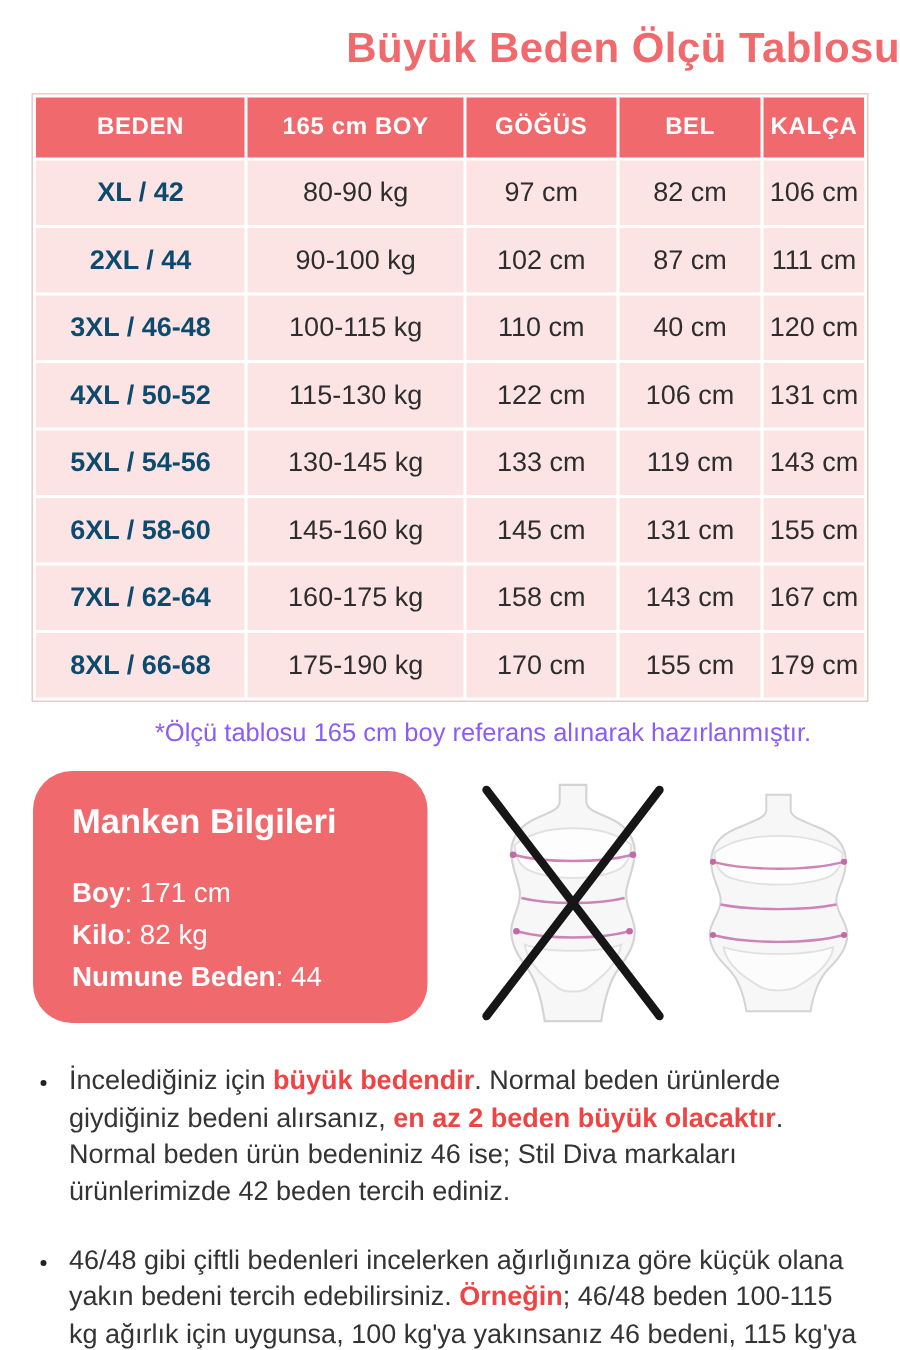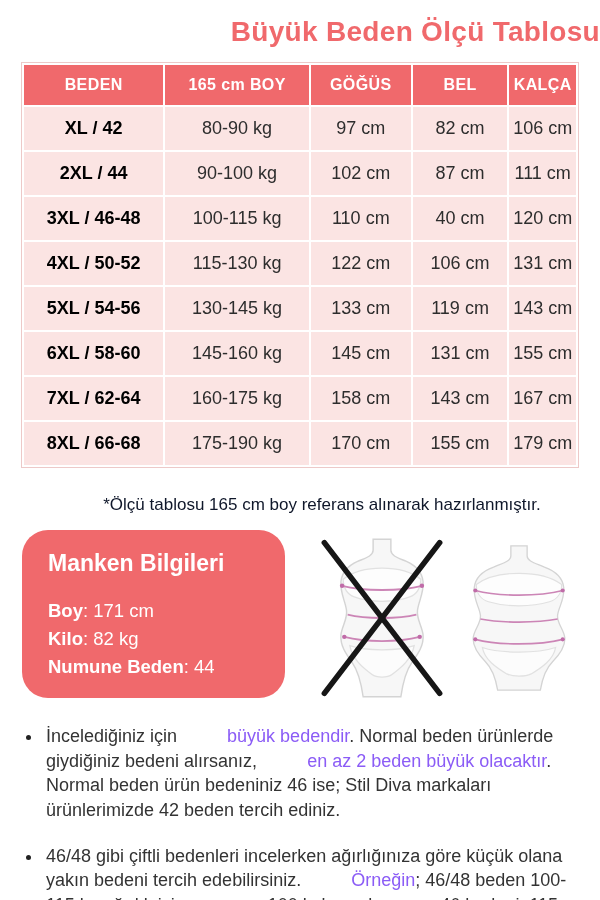--- a/index.html
+++ b/index.html
@@ -41,29 +41,29 @@
   .size-table td {
     background:#fbe4e3;
     color:#2d2d2d;
     font-size:18px;
     height:45px;
     text-align:center;
     border:2px solid #ffffff;
   }
   .size-table td.size-col {
     font-weight:bold;
-    color:#000000;
+    color:#0c4a6e;
   }
   .c0{width:136px}.c1{width:140px}.c2{width:98px}.c3{width:93px}.c4{width:66px}
   
   .footnote {
-    margin-top:28px;
+    margin-top:12px;
     text-align:center;
     font-size:17px;
-    color:#0f172a;
+    color:#8b5cf6;
     padding-left:44px;
   }
   
   .info-row {
     display:flex;
     margin:15px 12px 0 22px;
     align-items:flex-start;
   }
   .manken-card {
     width:263px;
@@ -98,21 +98,21 @@
     list-style:disc outside;
   }
   .notes li {
     font-size:18px;
     line-height:1.37;
     color:#333333;
     padding-left:4px;
   }
   .notes li + li { margin-top:21px; }
   .notes li::marker { color:#222; font-size:15px; }
-  .notes .b { font-weight:normal; color:#8b5cf6;margin-left:45px; }
+  .notes .b { font-weight:bold; color:#ef4444; }
 </style>
 </head>
 <body>
 
 <div class="page">
 
   <div class="page-title">Büyük Beden Ölçü Tablosu</div>
 
   <table class="size-table">
     <thead>

